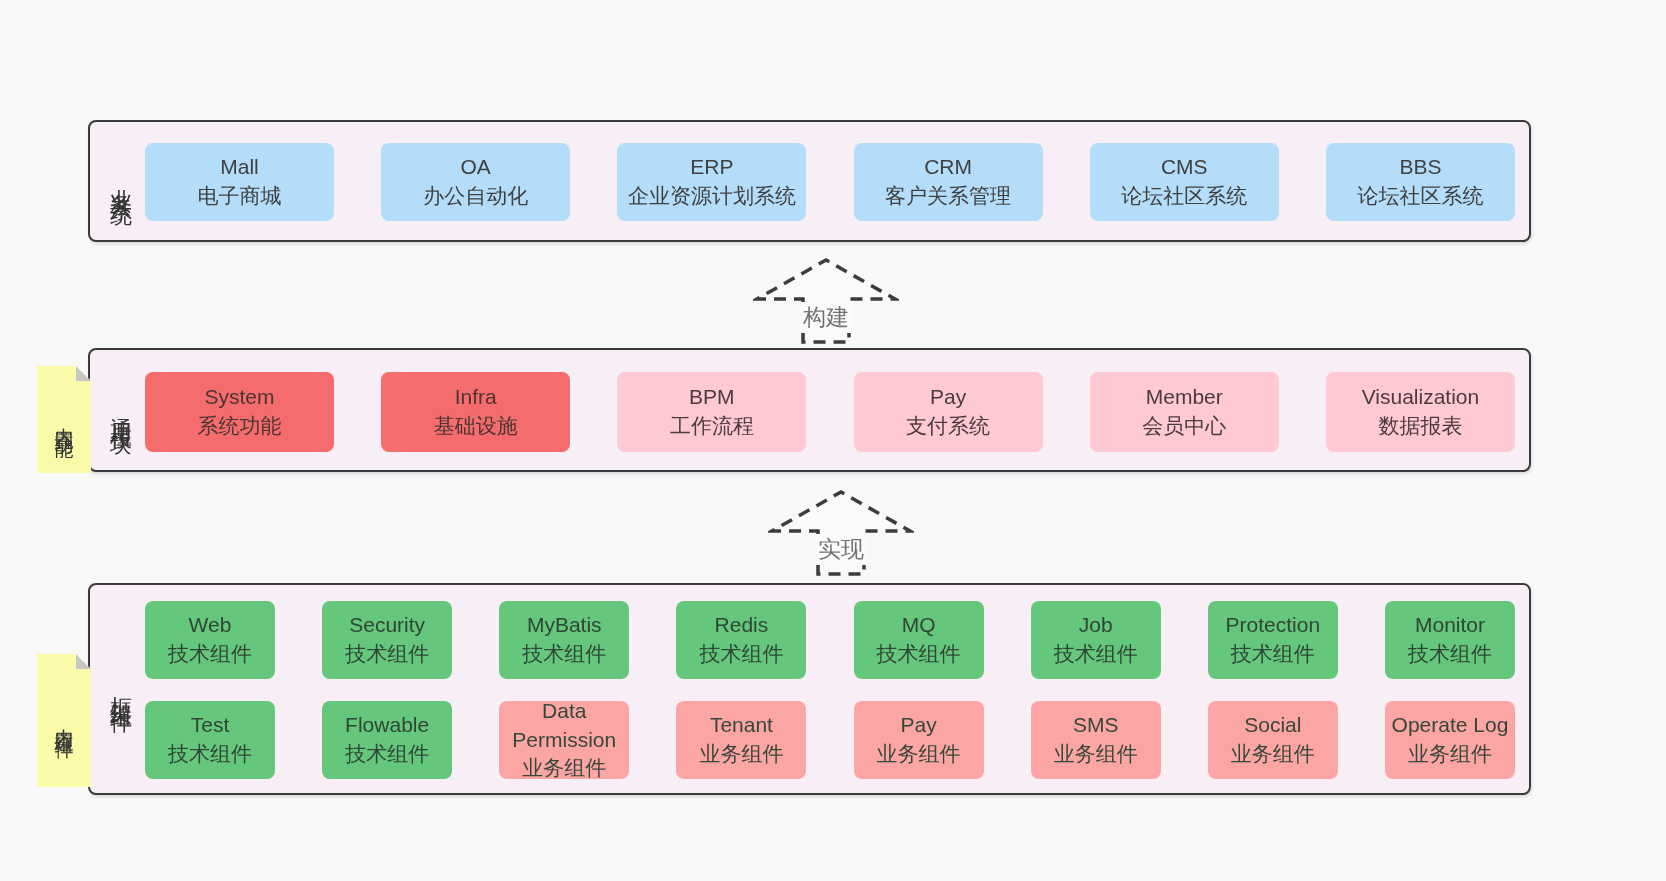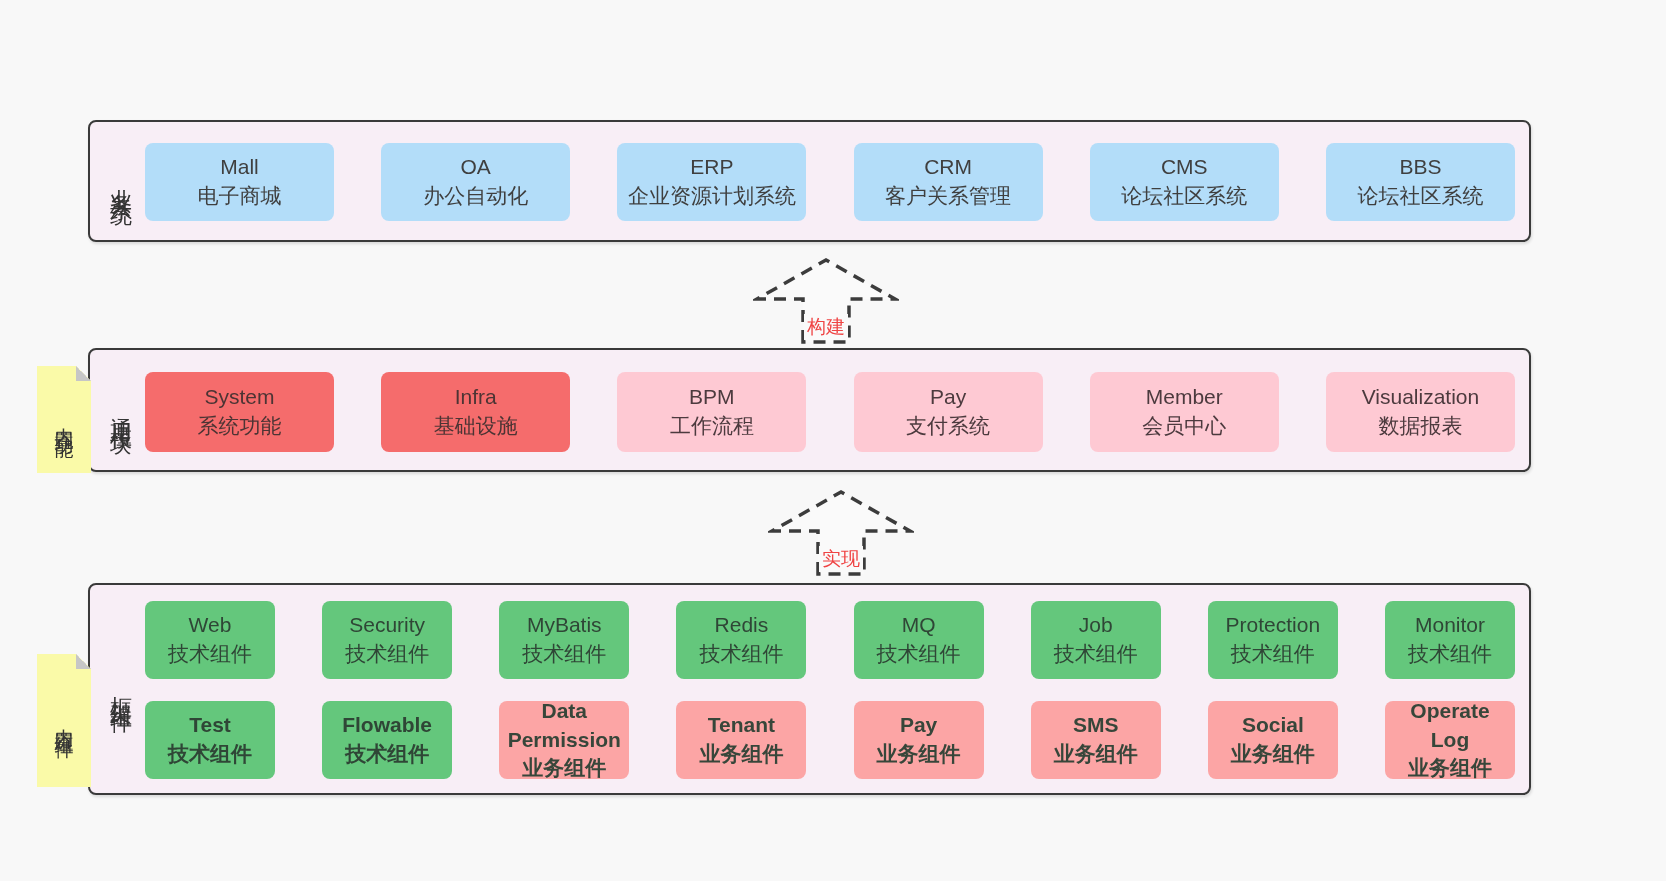--- a/index.html
+++ b/index.html
@@ -22,21 +22,21 @@
     writing-mode:vertical-rl;text-orientation:upright;
     font-size:22px;letter-spacing:5px;color:#333;white-space:nowrap;
   }
   .boxes-row{
     position:absolute;left:55px;right:14px;
     display:flex;justify-content:space-between;
   }
   .row-business{top:21px;}
   .row-modules{top:22px;}
   .row-fw1{top:16px;}
-  .row-fw2{top:116px;font-weight:bold;}
+  .row-fw2{top:116px;}
   .box{
     display:flex;flex-direction:column;align-items:center;justify-content:center;
     border-radius:8px;text-align:center;
     font-size:21px;line-height:1.38;
   }
   .box-wide{width:189px;height:78px;}
   .box-mid{width:189px;height:80px;}
   .box-sm{width:130px;height:78px;padding:0 6px;box-sizing:border-box;}
   .blue{background:#b3ddf9;}
   .red{background:#f56c6c;color:#4c3434;}
@@ -57,22 +57,22 @@
   }
   .note-text{
     writing-mode:vertical-rl;text-orientation:upright;
     font-size:19px;letter-spacing:4px;color:#333;white-space:nowrap;
   }
   .arrow{position:absolute;width:146px;height:88px;}
   .arrow-build{left:753px;top:256px;}
   .arrow-implement{left:768px;top:488px;}
   .arrow svg{display:block;}
   .arrow-label{
-    position:absolute;left:50%;top:58px;transform:translateX(-50%);
-    background:#fafafa;padding:0 3px;font-size:19px;color:#ef4444;white-space:nowrap;
+    position:absolute;left:50%;top:46px;transform:translateX(-50%);
+    background:#fafafa;padding:0 3px;font-size:23px;color:#737373;white-space:nowrap;
   }
 </style>
 </head>
 <body>
 
 <div class="layer layer-business">
   <div class="layer-label">业务系统</div>
   <div class="boxes-row row-business">
     <div class="box box-wide blue">
       <span>Mall</span>

